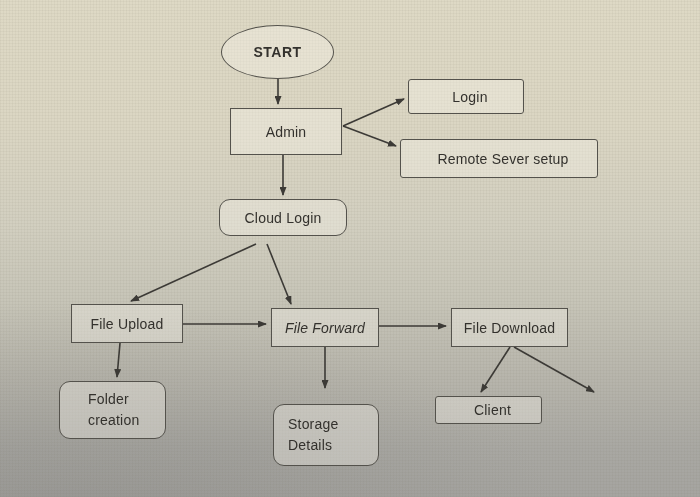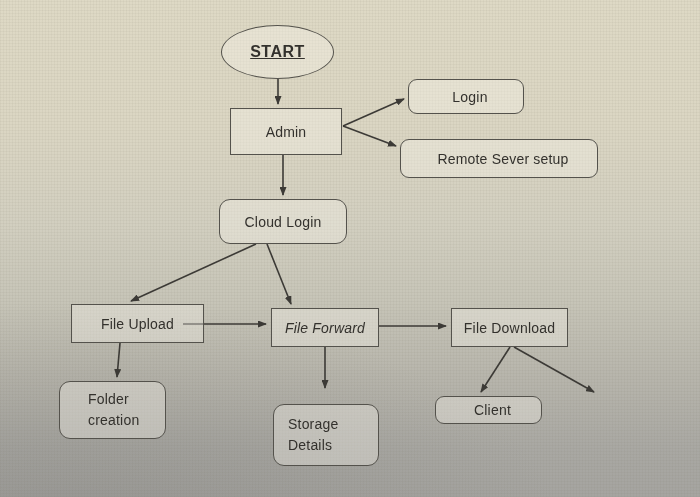--- a/index.html
+++ b/index.html
@@ -26,34 +26,34 @@
   .node{
     position:absolute;z-index:2;
     box-sizing:border-box;
     border:1.6px solid #54524c;
     background:rgba(250,247,238,0.35);
     color:#33312d;
     font-size:14px;letter-spacing:0.2px;
     display:flex;align-items:center;justify-content:center;
     text-align:center;
   }
-  .node.ellipse{border-radius:50%;font-weight:bold;font-size:16px;letter-spacing:0.5px;text-decoration:underline;}
-  .node.rounded{border-radius:9px;padding-left:8px;}
+  .node.ellipse{border-radius:50%;font-weight:bold;font-size:14px;letter-spacing:0.5px;}
+  .node.rounded{border-radius:3px;padding-left:8px;}
   .node.rounded-lg{border-radius:11px;}
   .node.left-text{
     flex-direction:column;align-items:flex-start;justify-content:center;
     padding-left:14px;text-align:left;line-height:21px;
   }
   
   #n-start{left:221px;top:25px;width:113px;height:54px;}
   #n-admin{left:230px;top:108px;width:112px;height:47px;text-align:center;}
   #n-login{left:408px;top:79px;width:116px;height:35px;}
   #n-remote{left:400px;top:139px;width:198px;height:39px;}
-  #n-cloud{left:219px;top:199px;width:128px;height:45px;}
-  #n-upload{left:71px;top:304px;width:133px;height:39px;}
+  #n-cloud{left:219px;top:199px;width:128px;height:37px;}
+  #n-upload{left:71px;top:304px;width:112px;height:39px;}
   #n-forward{left:271px;top:308px;width:108px;height:39px;font-style:italic;}
   #n-download{left:451px;top:308px;width:117px;height:39px;align-items:center;}
   #n-folder{left:59px;top:381px;width:107px;height:58px;padding-left:28px;}
   #n-storage{left:273px;top:404px;width:106px;height:62px;}
   #n-client{left:435px;top:396px;width:107px;height:28px;}
   #n-server{left:564px;top:396px;width:107px;height:28px;}
 </style>
 </head>
 <body>
 

